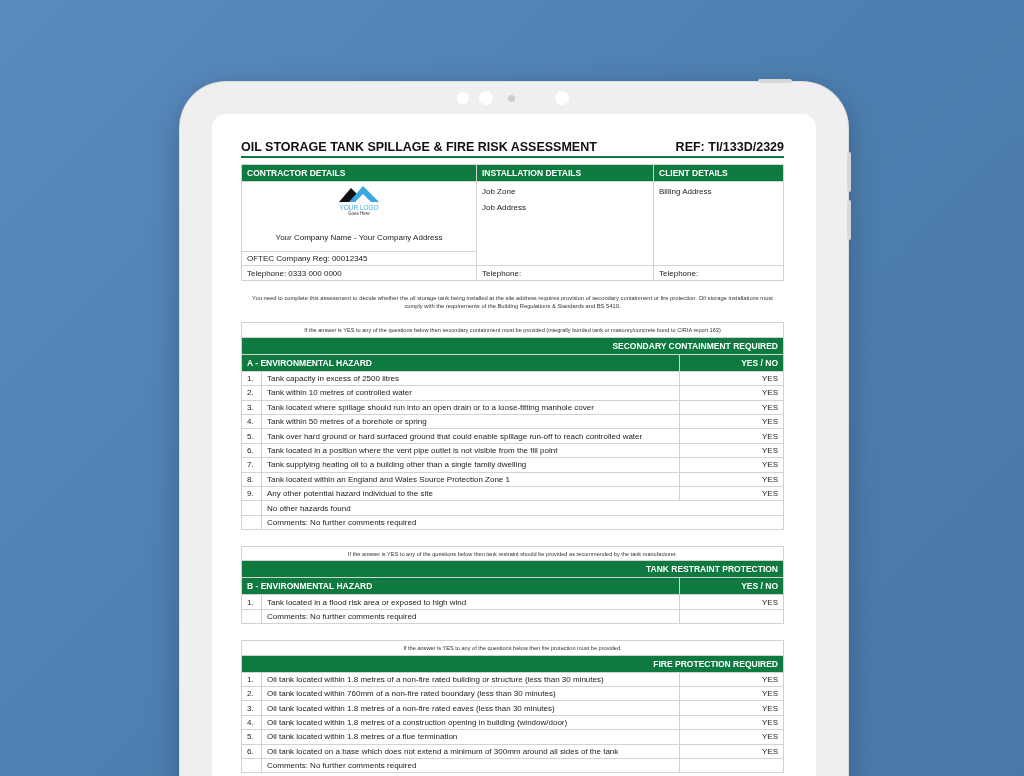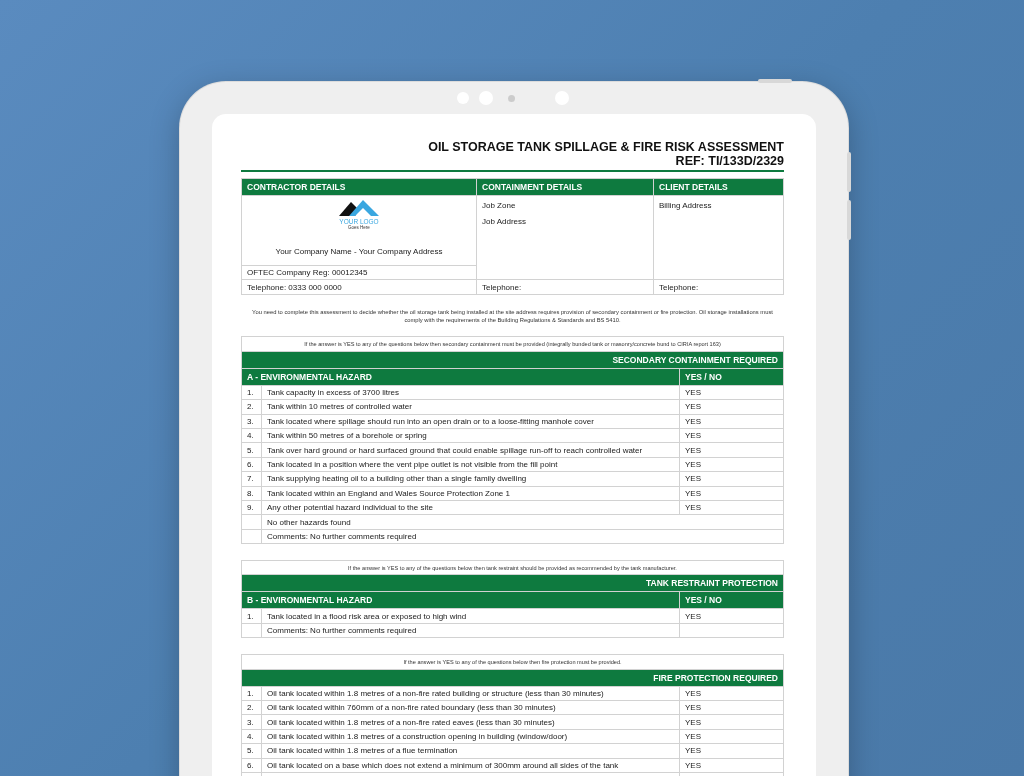--- a/index.html
+++ b/index.html
@@ -18,28 +18,28 @@
   .top-btn { position: absolute; top: -3px; right: 56px; width: 34px; height: 4px; background: #d8d8d8; border-radius: 2px; }
   .cam { position: absolute; top: 10px; border-radius: 50%; background: #fff; }
   .screen {
     position: absolute; left: 32px; top: 32px; width: 604px; height: 740px;
     background: #fff; border-radius: 14px; overflow: hidden;
   }
   .doc { position: absolute; left: 29px; top: 26px; width: 543px; }
   .title-row {
     display: flex; justify-content: space-between; align-items: flex-end;
     border-bottom: 2px solid #0e7a3f; padding-bottom: 2px;
-    font-weight: bold; font-size: 12.5px; color: #111; flex-direction: column;
+    font-weight: bold; font-size: 12.5px; color: #111;
   }
   table { border-collapse: collapse; width: 100%; border-radius: 13px; }
   td { border: 1px solid #d2d2d2; font-size: 8px; color: #222; padding: 2px 5px; height: 14.4px; }
   .gh { background: #0e7a3f; color: #fff; font-weight: bold; font-size: 8.5px; padding: 3px 5px; }
   .right { text-align: right; padding-left: 28px; }
   .num { width: 20px; }
-  .yn { width: 104px; text-align: left; }
+  .yn { width: 104px; text-align: right; }
   .note { font-size: 5.6px; color: #333; text-align: center; padding: 3px; }
   .intro { font-size: 5.8px; color: #333; text-align: center; line-height: 1.35; margin: 14px 10px 12px; }
   .logo-cell { text-align: center; vertical-align: top; height: 70px; }
   .logo-text { color: #3aa7e0; font-size: 6.5px; }
   .logo-sub { font-size: 4.5px; color: #333; }
   .spacer { height: 10px; }
 </style>
 </head>
 <body>
 
@@ -56,21 +56,21 @@
     <div class="doc">
       <div class="title-row">
         <span>OIL STORAGE TANK SPILLAGE &amp; FIRE RISK ASSESSMENT</span>
         <span>REF: TI/133D/2329</span>
       </div>
 
       <table style="margin-top:6px">
         <tbody>
             <tr>
           <td class="gh" style="width:235px">CONTRACTOR DETAILS</td>
-          <td class="gh" style="width:177px">CONTAINMENT DETAILS</td>
+          <td class="gh" style="width:177px">INSTALLATION DETAILS</td>
           <td class="gh">CLIENT DETAILS</td>
         </tr>
         <tr>
           <td class="logo-cell">
             <svg width="44" height="18" viewBox="0 0 44 18">
               <polygon points="2,18 14,4 22,12 18,18" fill="#111"></polygon>
               <polygon points="12,18 26,2 42,18 34,18 26,10 18,18" fill="#3aa7e0"></polygon>
             </svg>
             <div class="logo-text">YOUR LOGO</div>
             <div class="logo-sub">Goes Here</div>
@@ -104,21 +104,21 @@
             </tr>
         <tr>
               <td colspan="3" class="gh right">SECONDARY CONTAINMENT REQUIRED</td>
             </tr>
         <tr>
           <td colspan="2" class="gh">A - ENVIRONMENTAL HAZARD</td>
           <td class="gh yn">YES / NO</td>
         </tr>
         <tr>
               <td class="num">1.</td>
-              <td>Tank capacity in excess of 3700 litres</td>
+              <td>Tank capacity in excess of 2500 litres</td>
               <td class="yn">YES</td>
             </tr>
         <tr>
               <td class="num">2.</td>
               <td>Tank within 10 metres of controlled water</td>
               <td class="yn">YES</td>
             </tr>
         <tr>
               <td class="num">3.</td>
               <td>Tank located where spillage should run into an open drain or to a loose-fitting manhole cover</td>

